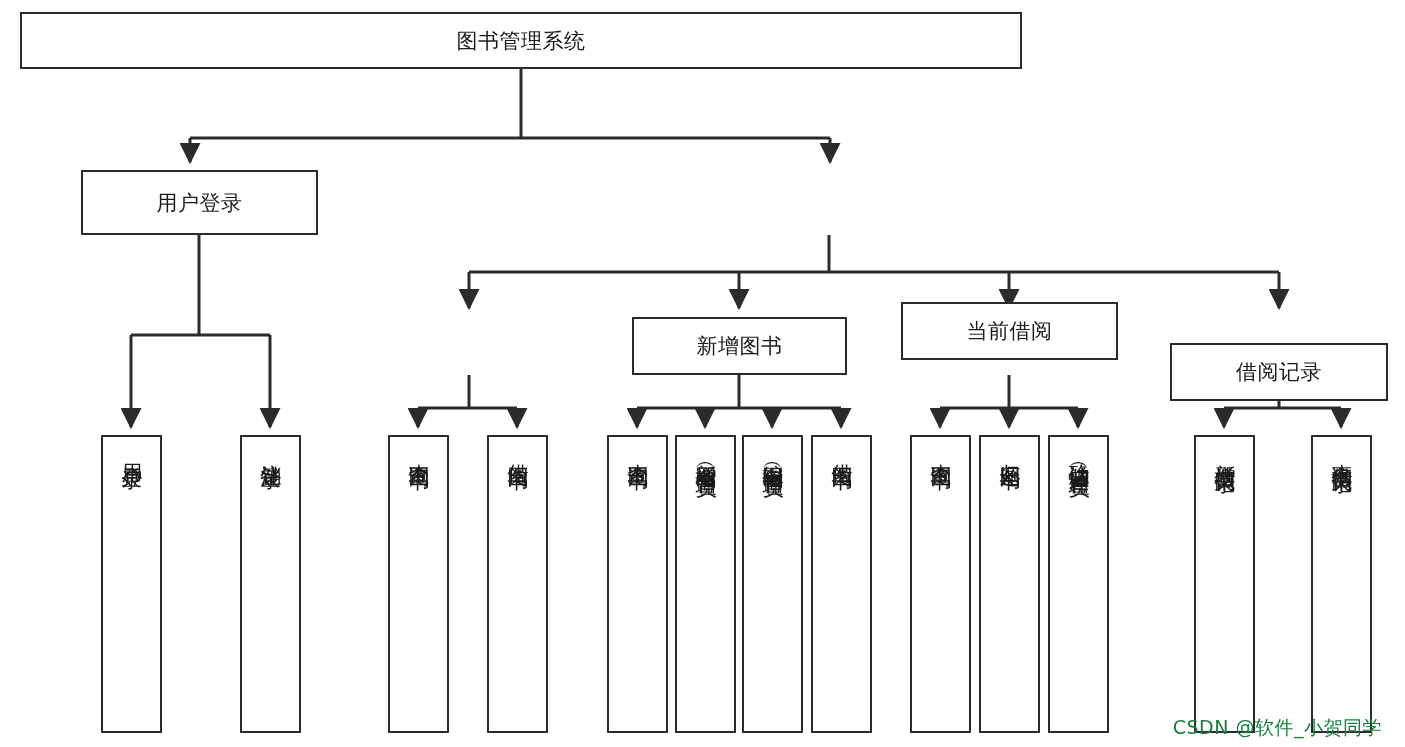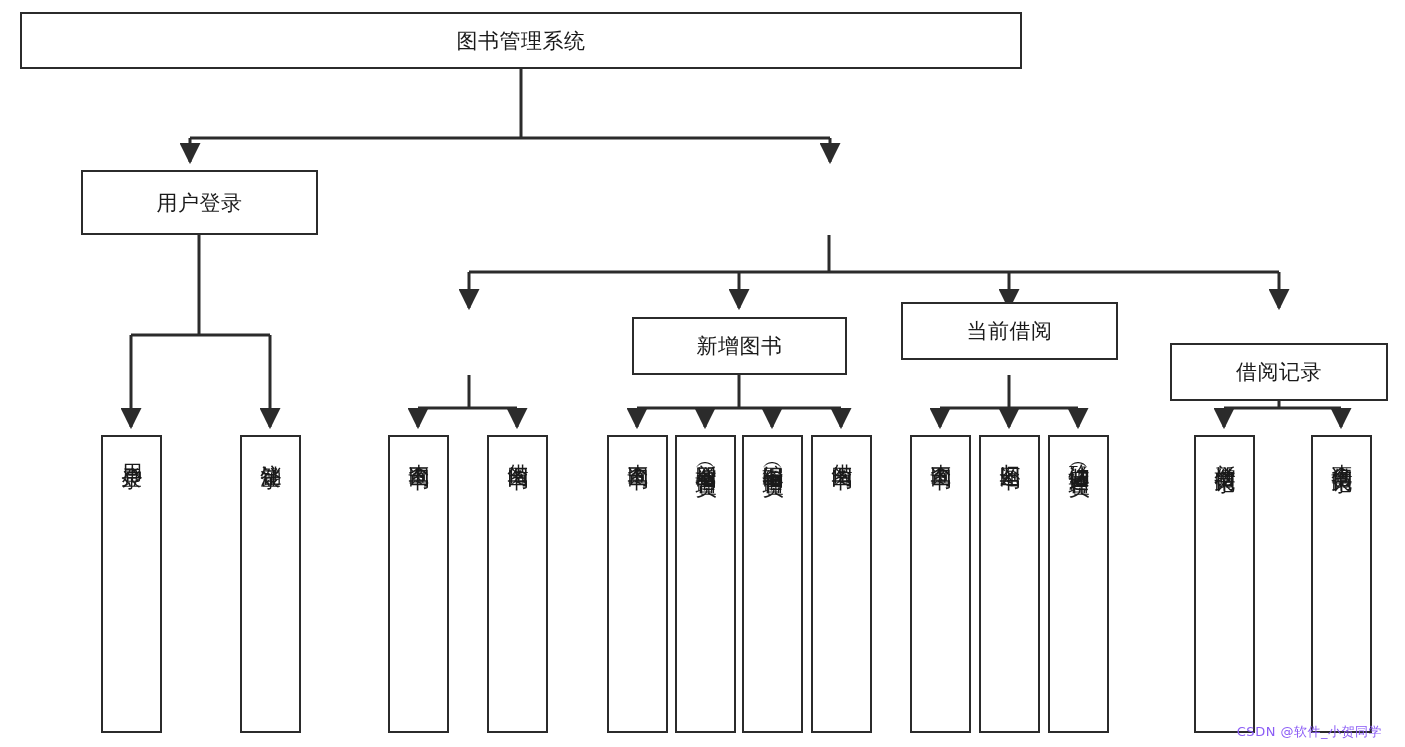--- a/index.html
+++ b/index.html
@@ -53,22 +53,22 @@
     font-size: 21px;
     line-height: 1.18;
     letter-spacing: 2px;
     white-space: nowrap;
     color: #1a1a1a;
   }
   .watermark {
     position: absolute;
     right: 8px;
     bottom: 6px;
-    font-size: 13px;
-    color: #8b5cf6;
+    font-size: 19px;
+    color: #15803d;
     letter-spacing: 0.5px;
     white-space: nowrap;
   }
 </style>
 </head>
 <body>
 
 <div id="canvas">
 
   <svg class="connectors" viewBox="0 0 1405 747">

